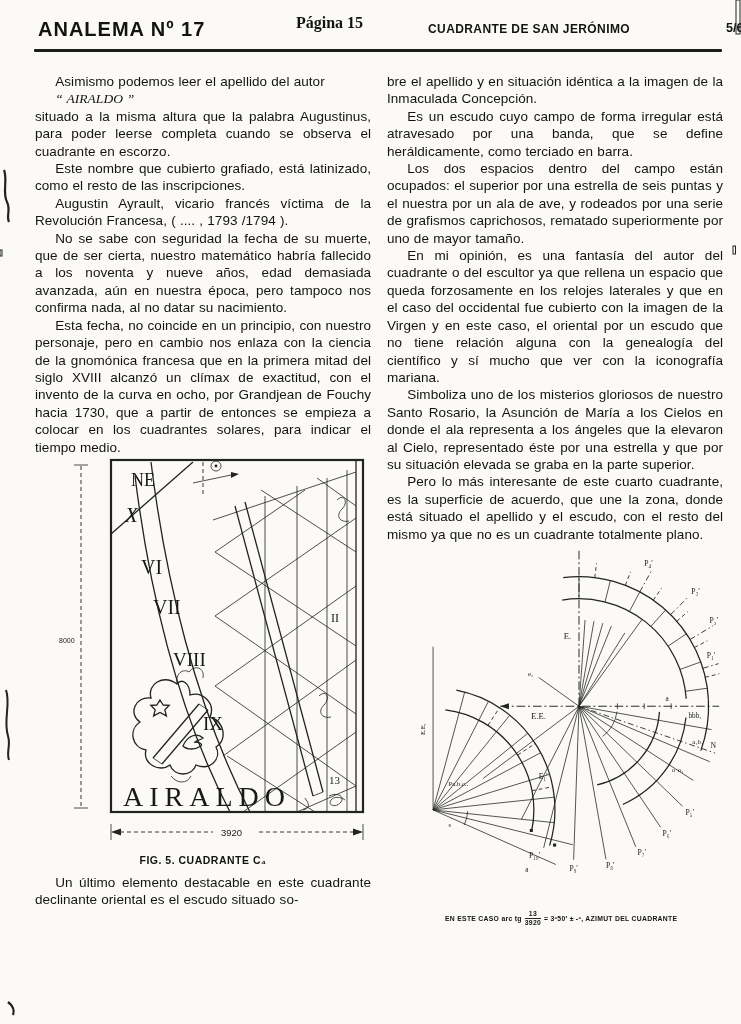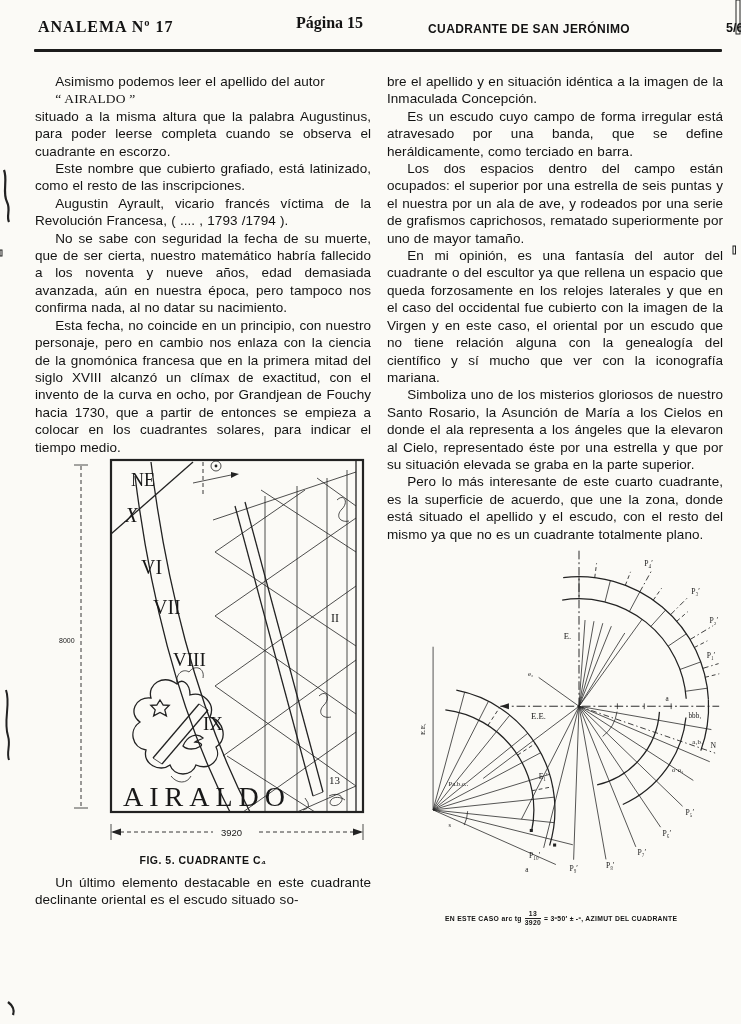--- a/index.html
+++ b/index.html
@@ -3,34 +3,34 @@
 <meta charset="utf-8">
 <style>
   html,body{margin:0;padding:0;background:#888;}
   #page{
     position:relative;width:741px;height:1024px;background:#fbfaf6;
     overflow:hidden;color:#131313;
     font-family:"Liberation Sans", sans-serif;
   }
   
   #hdr{position:absolute;left:0;top:0;width:741px;height:56px;}
-  .hdr-journal{position:absolute;left:38px;top:18px;font-family:Liberation Serif, serif;
-    font-weight:bold;font-size:16px;letter-spacing:1px;}
+  .hdr-journal{position:absolute;left:38px;top:18px;font-family:Liberation Sans, sans-serif;
+    font-weight:bold;font-size:20px;letter-spacing:1px;}
   .hdr-page{position:absolute;left:296px;top:14px;font-family:"Liberation Serif",serif;
     font-weight:bold;font-size:16px;}
   .hdr-article{position:absolute;left:428px;top:22px;font-size:12px;letter-spacing:.4px;font-weight:bold;}
   .hdr-sheet{position:absolute;left:726px;top:21px;font-size:12.5px;font-weight:bold;}
   .hdr-rule{position:absolute;left:34px;top:49px;width:688px;height:3px;background:#1c1c1c;border-radius:1px;}
   
   #cols{position:absolute;left:35px;top:73px;width:688px;display:flex;gap:16px;}
   .col{width:336px;}
   .col p{margin:0;font-size:13.5px;line-height:17.4px;text-align:justify;
     text-indent:1.5em;letter-spacing:.05px;word-spacing:.4px;}
   .col p.noind{text-indent:0;}
-  .author-line{margin:0;text-align:center;font-size:13.5px;line-height:17.4px;
+  .author-line{margin:0;text-align:center;font-style:italic;font-size:13.5px;line-height:17.4px;
     font-family:"Liberation Serif",serif;letter-spacing:1px;}
   
   .figwrap{position:relative;}
   svg text{font-family:"Liberation Serif",serif;fill:#191919;}
   svg .sans{font-family:"Liberation Sans",sans-serif;}
   svg line,svg path,svg rect,svg circle,svg polyline{stroke:#222;fill:none;}
   .thin{stroke-width:.8;}
   .med{stroke-width:1.3;}
   .thick{stroke-width:2.2;}
   .dsh{stroke-dasharray:4 3;stroke-width:.9;}

